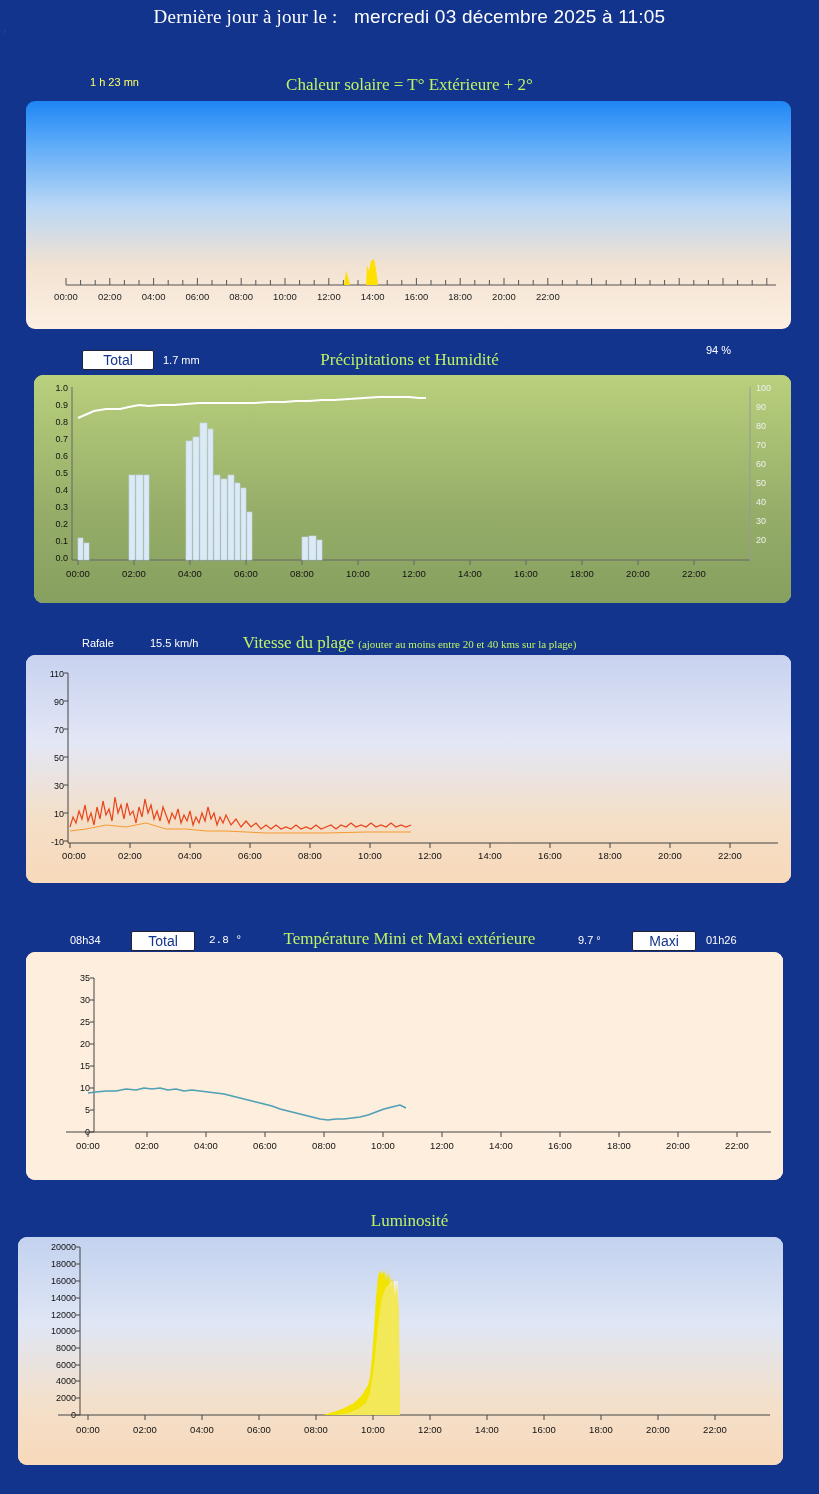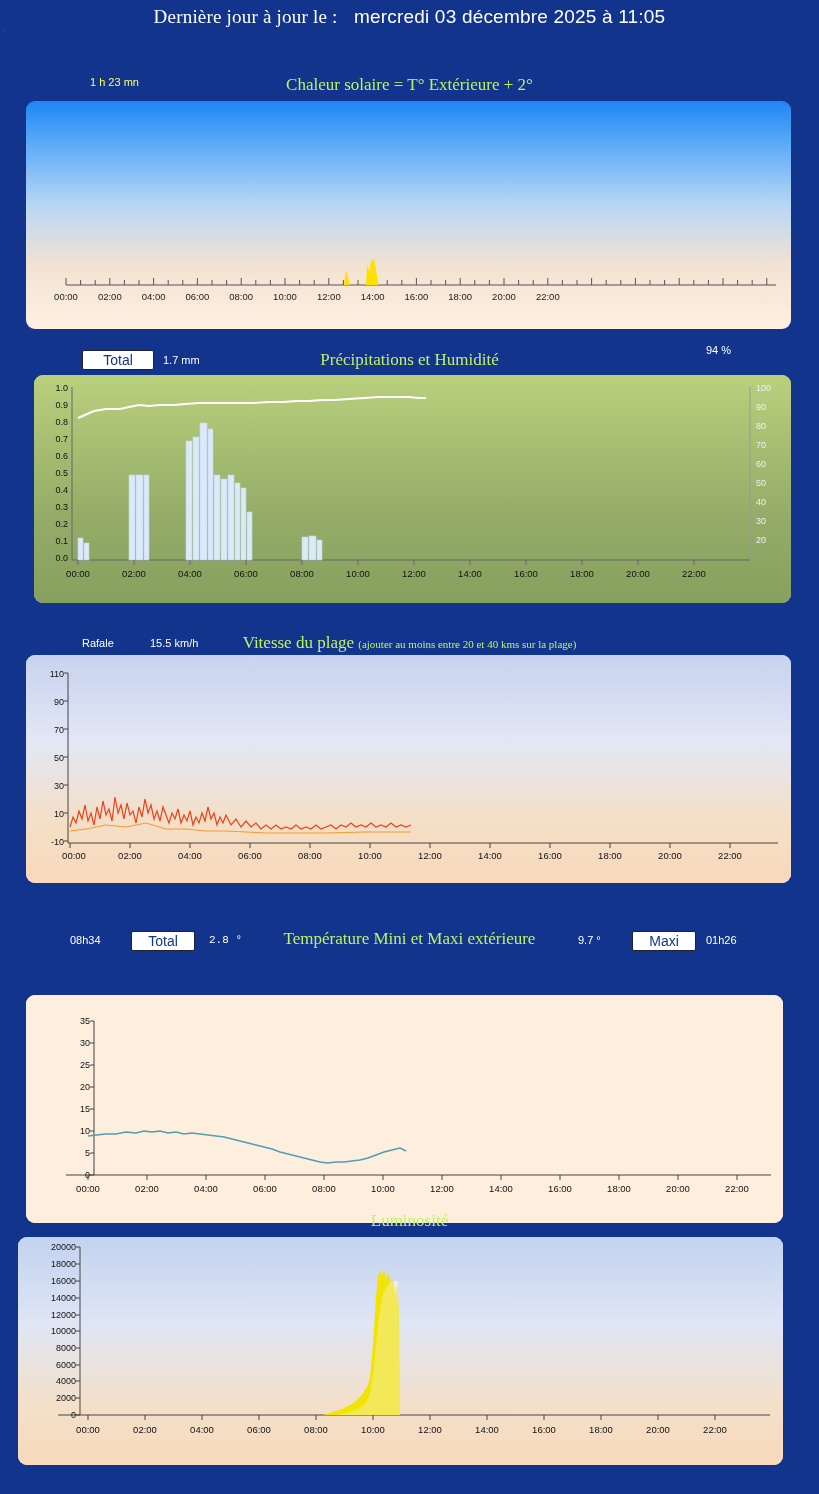--- a/index.html
+++ b/index.html
@@ -40,21 +40,21 @@
   
   #p1{left:26px;top:101px;width:765px;height:228px;
       background:linear-gradient(to bottom,#1e86f5 0%,#5aa9f8 18%,#b9d7f5 46%,#f2e2d2 72%,#fdf0e2 100%);}
   
   #p2{left:34px;top:375px;width:757px;height:228px;
       background:linear-gradient(to bottom,#b7cf7c 0%,#aac473 40%,#97b36a 70%,#c9dc9a 100%);}
   
   #p3{left:26px;top:655px;width:765px;height:228px;
       background:linear-gradient(to bottom,#c8d2ef 0%,#dfe4f4 40%,#f5e0c8 72%,#f8d9bb 100%);}
   
-  #p4{left:26px;top:952px;width:757px;height:228px;background:#fdeedd;margin-top:43px;}
+  #p4{left:26px;top:952px;width:757px;height:228px;background:#fdeedd;}
   
   #p5{left:18px;top:1237px;width:765px;height:228px;
       background:linear-gradient(to bottom,#c3d2ef 0%,#dde5f5 38%,#f3e0cb 72%,#f8d9bb 100%);}
 
   svg{display:block;}
 </style>
 </head>
 <body>
 
 <div class="page">

